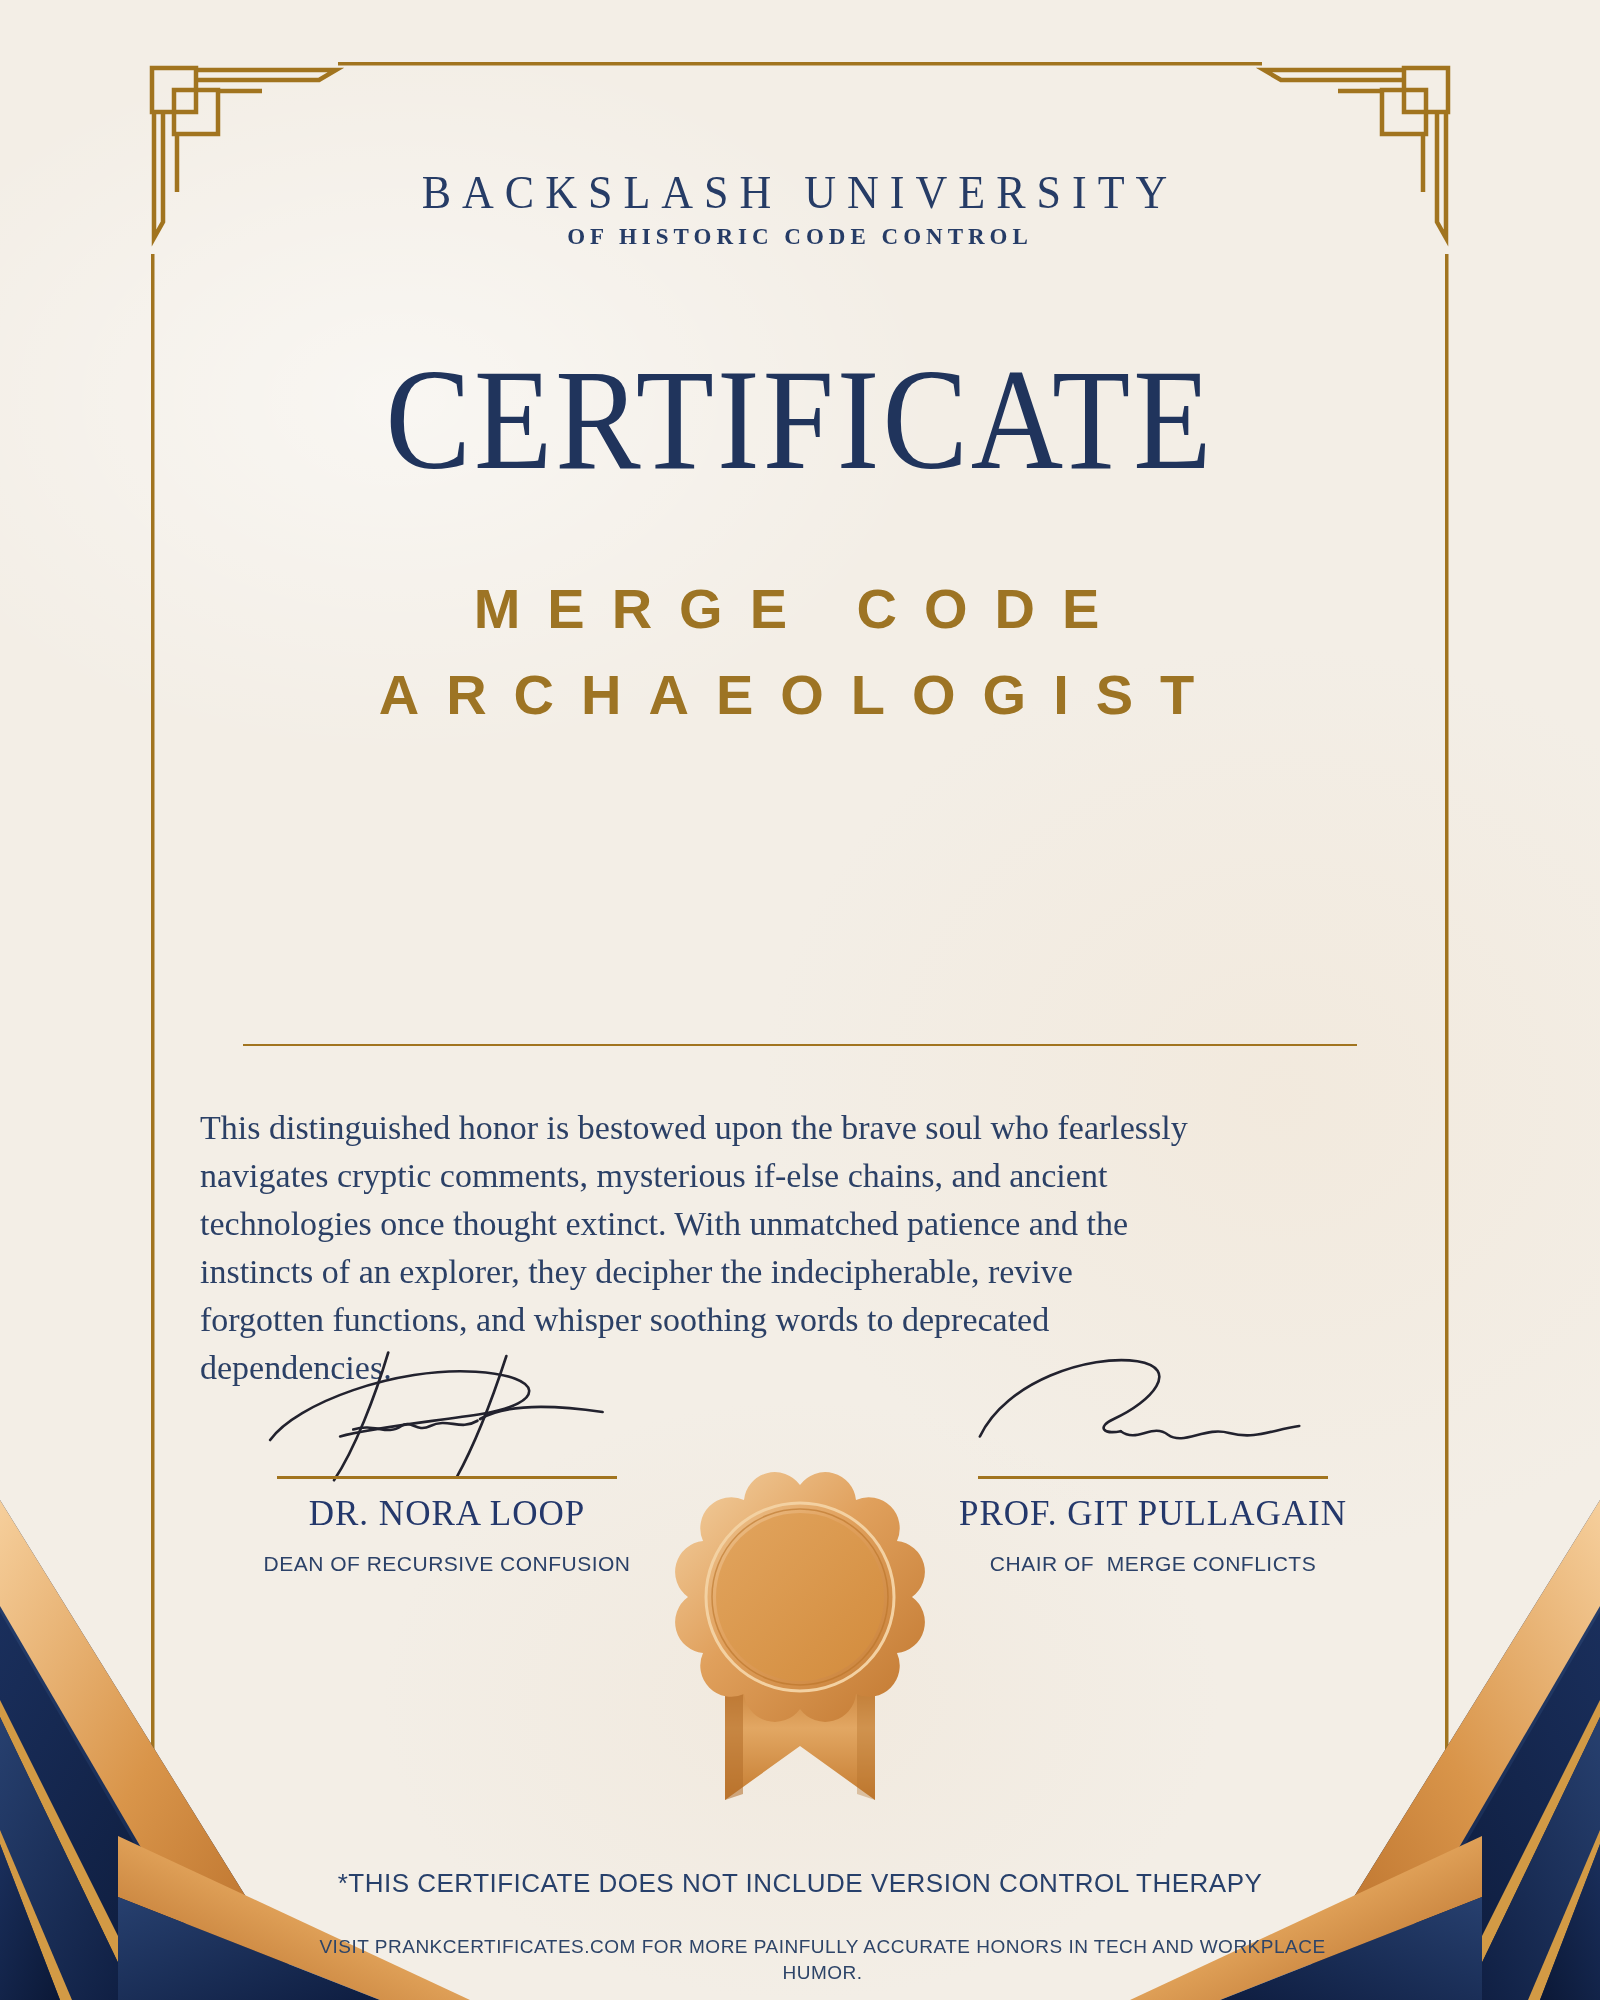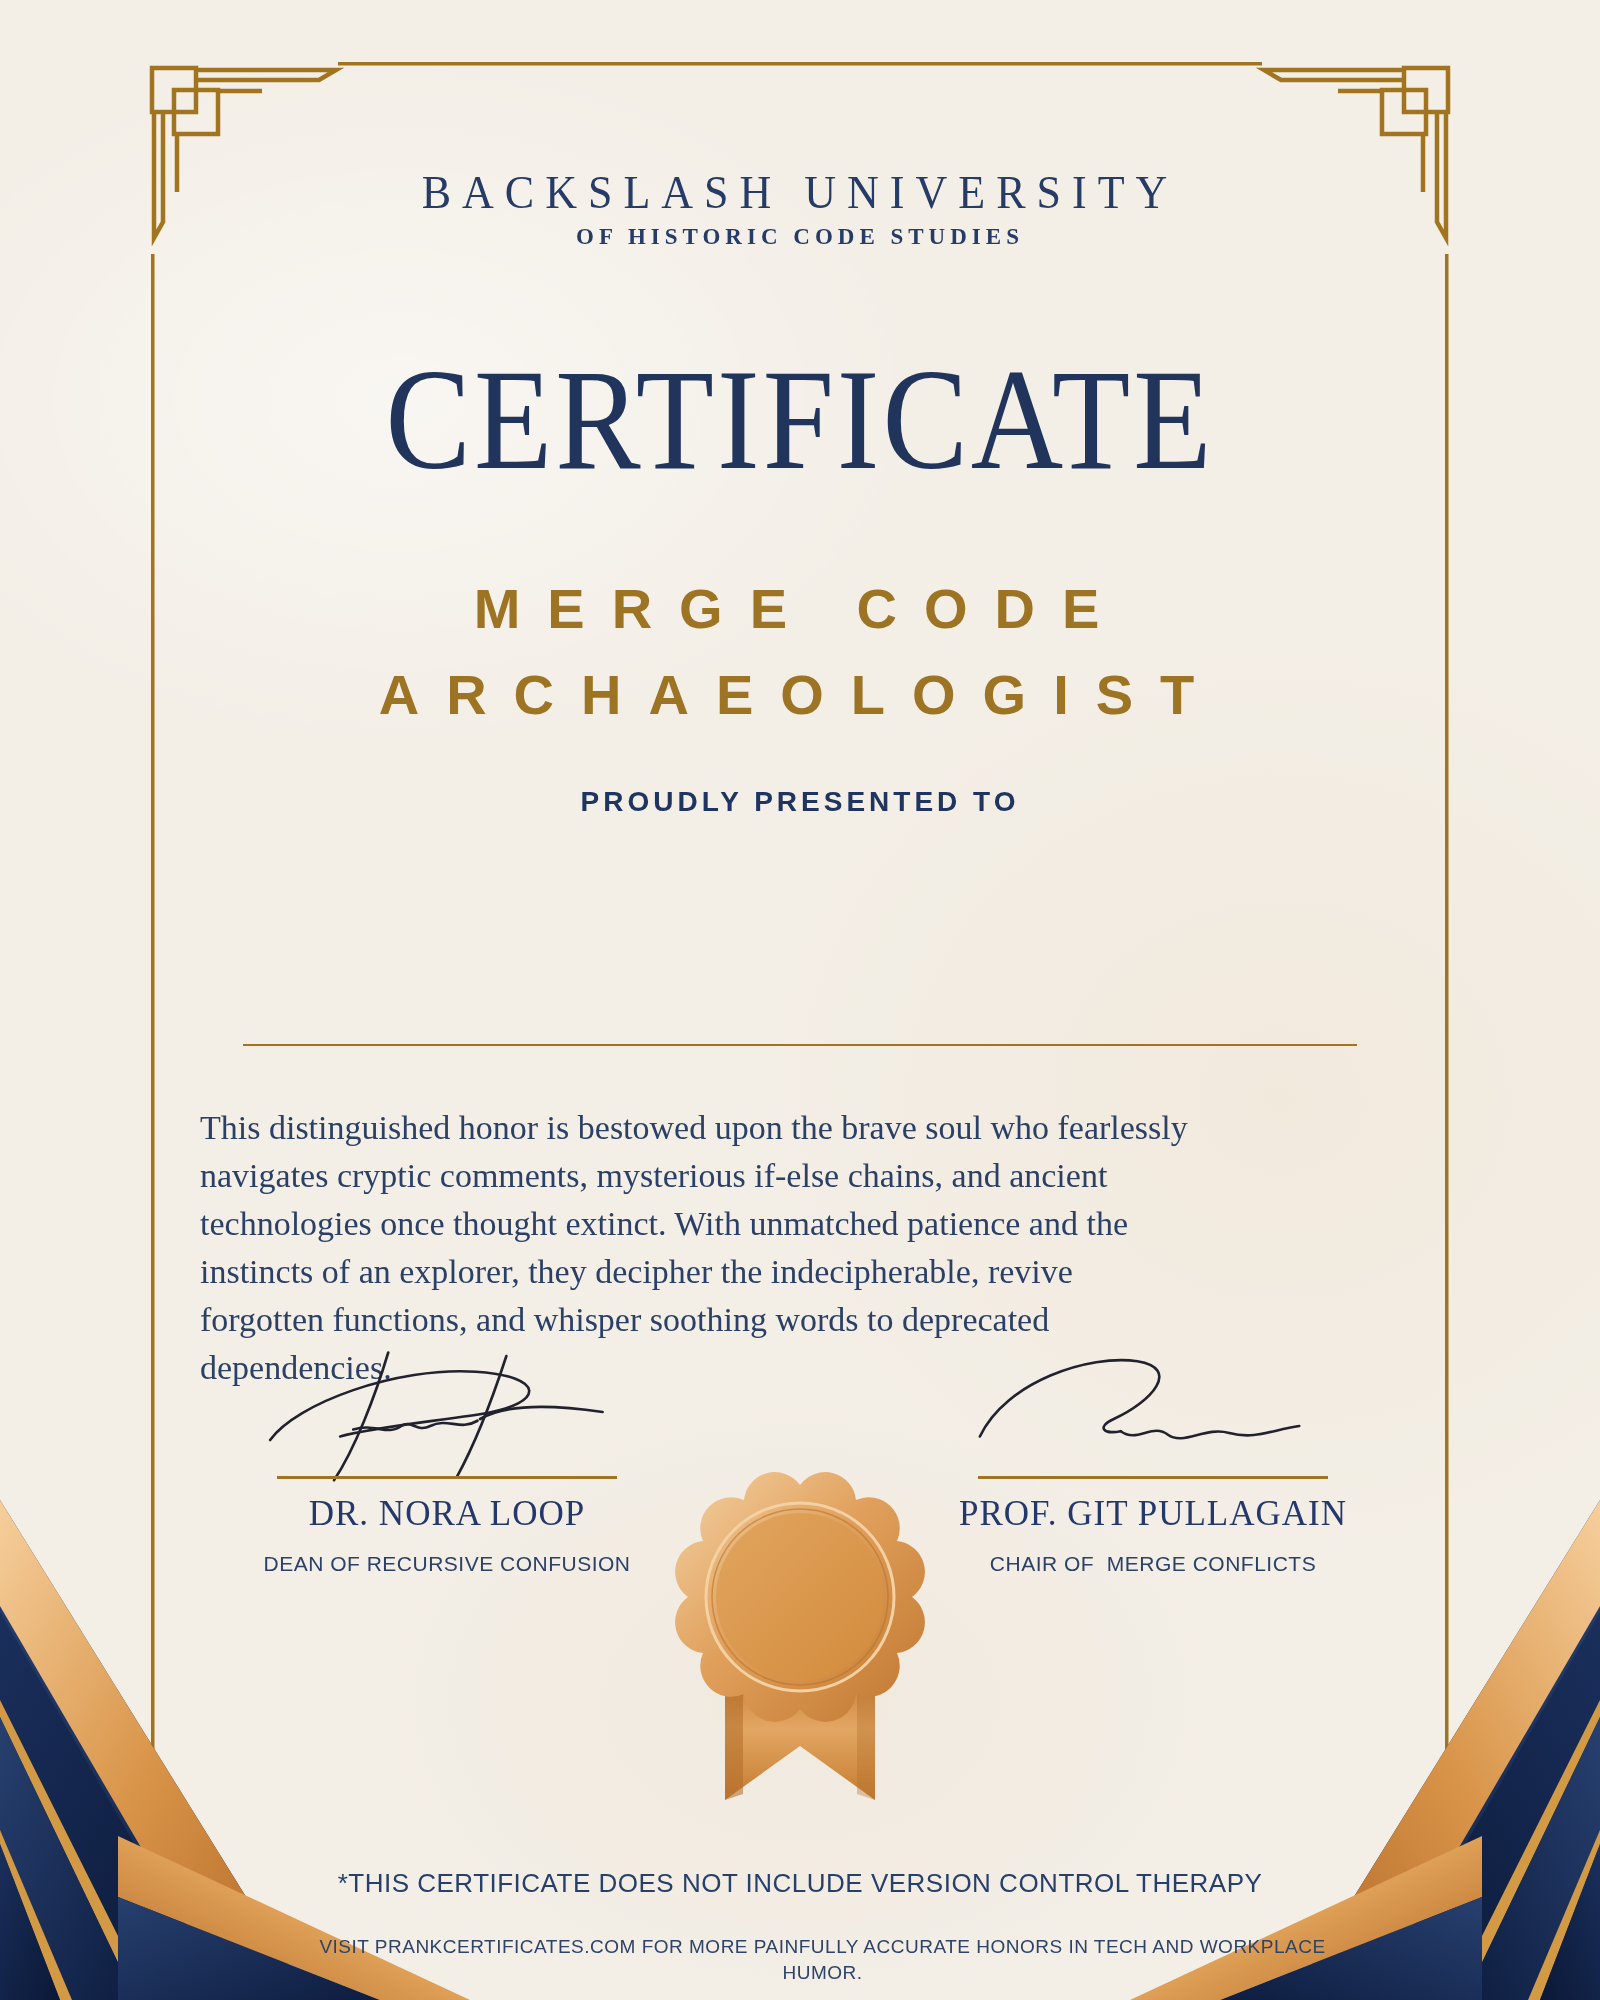--- a/index.html
+++ b/index.html
@@ -111,29 +111,28 @@
     <rect x="1445" y="254" width="3.5" height="1502" fill="#a1741f"></rect>
 
     <use href="#corner"></use>
     <use href="#corner" transform="translate(1600,0) scale(-1,1)"></use>
 
     <use href="#fan"></use>
     <use href="#fan" transform="translate(1600,0) scale(-1,1)"></use>
   </svg>
 
   <div class="abs ctr university-name">BACKSLASH UNIVERSITY</div>
-  <div class="abs ctr department">OF HISTORIC CODE STUDIES</div>
+  <div class="abs ctr department">OF HISTORIC CODE CONTROL</div>
   <div class="abs ctr certificate-heading">CERTIFICATE</div>
 
   <div class="abs ctr award-title">
     <div>MERGE CODE</div>
     <div>ARCHAEOLOGIST</div>
   </div>
 
-  <div class="abs ctr presented">PROUDLY PRESENTED TO</div>
 
   <div class="abs name-line"></div>
 
   <div class="abs body-text">
     <div>This distinguished honor is bestowed upon the brave soul who fearlessly</div>
     <div>navigates cryptic comments, mysterious if-else chains, and ancient</div>
     <div>technologies once thought extinct. With unmatched patience and the</div>
     <div>instincts of an explorer, they decipher the indecipherable, revive</div>
     <div>forgotten functions, and whisper soothing words to deprecated</div>
     <div>dependencies.</div>

